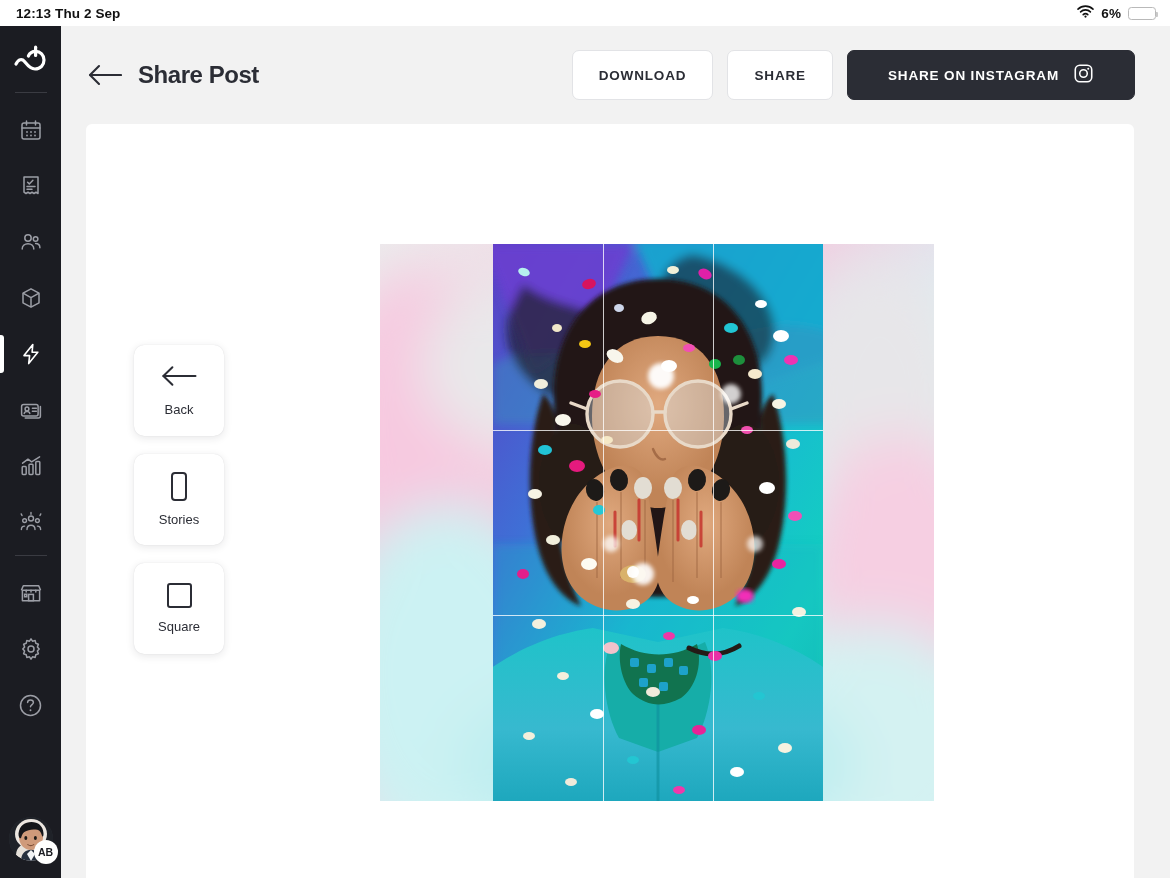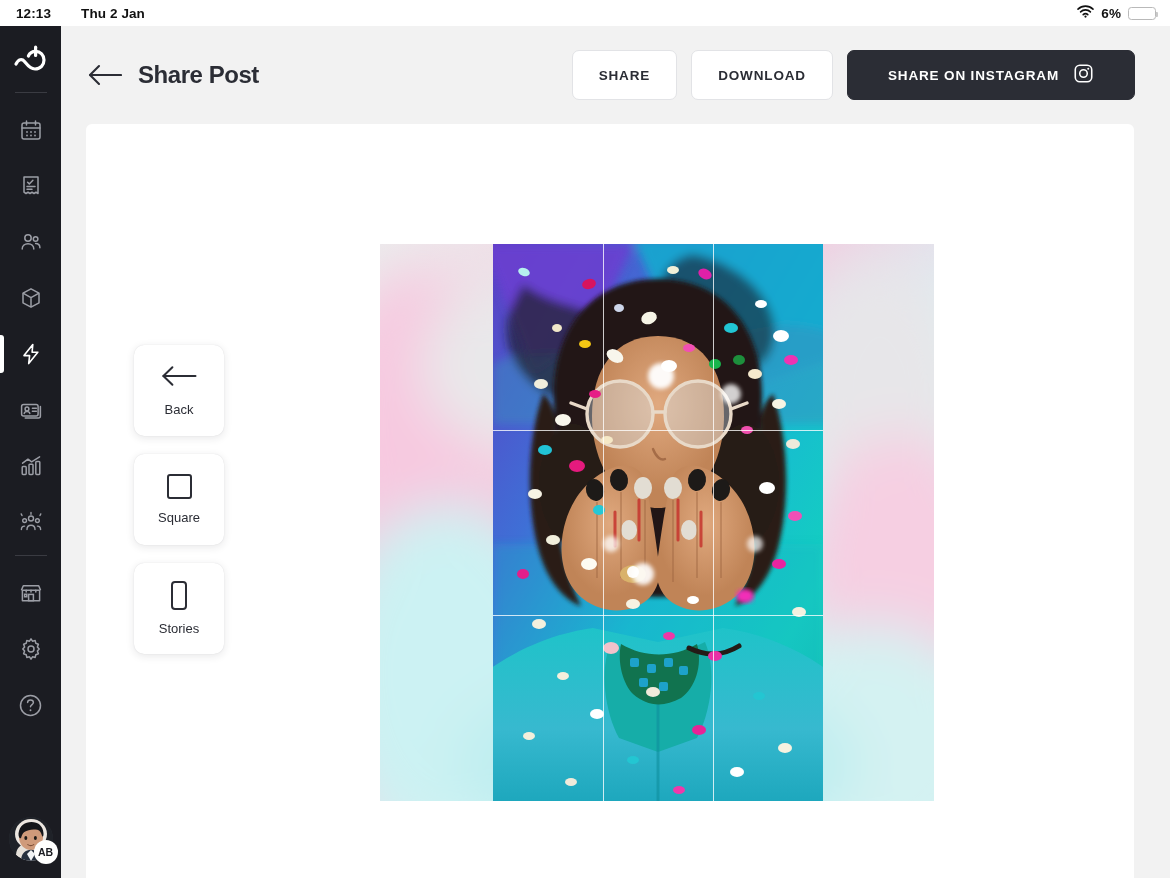--- a/index.html
+++ b/index.html
@@ -15,21 +15,21 @@
   .statusbar {
     position: absolute; top: 0; left: 0;
     width: 1170px; height: 26px;
     background: #ffffff;
     display: flex; align-items: center;
     padding: 0 14px 0 16px;
     font-size: 13.5px; font-weight: 700; color: #111;
     letter-spacing: .1px;
     z-index: 40;
   }
-  .status-left { display: flex; align-items: baseline; gap: 30px; }
+  .status-left { display: flex; align-items: baseline; gap: 4px; }
   .status-right { margin-left: auto; display: flex; align-items: center; gap: 7px; }
   .battery {
     width: 28px; height: 13px; border: 1.4px solid #b9b9b9;
     border-radius: 3.4px; position: relative; padding: 1.3px;
   }
   .battery::after {
     content:""; position:absolute; right:-3.4px; top:4px;
     width:2px; height:5px; background:#c9c9c9; border-radius:0 1px 1px 0;
   }
   .battery-fill { height:100%; background:#f8523a; border-radius:1.6px; }
@@ -140,21 +140,21 @@
   .grid-overlay .v2 { left: 220px; top: 0; width: 1px; height: 100%; }
   .grid-overlay .h1 { top: 186px; left: 0; width: 100%; height: 1px; }
   .grid-overlay .h2 { top: 371px; left: 0; width: 100%; height: 1px; }
 </style>
 </head>
 <body>
 
 <div class="statusbar">
   <div class="status-left">
     <span>12:13</span>
-    <span>Thu 2 Jan</span>
+    <span>Thu 2 Sep</span>
   </div>
   <div class="status-right">
     <span>
       <svg width="17" height="13" viewBox="0 0 17 13" fill="none">
         <path d="M1 4.1C3 2.2 5.6 1.1 8.5 1.1S14 2.2 16 4.1" stroke="#111" stroke-width="1.6" stroke-linecap="round"></path>
         <path d="M3.6 6.9c1.3-1.3 3-2 4.9-2s3.6.7 4.9 2" stroke="#111" stroke-width="1.6" stroke-linecap="round"></path>
         <path d="M6.2 9.6c.65-.62 1.45-.95 2.3-.95s1.65.33 2.3.95" stroke="#111" stroke-width="1.6" stroke-linecap="round"></path>
         <circle cx="8.5" cy="11.6" r="1.15" fill="#111"></circle>
       </svg>
     </span>
@@ -309,22 +309,22 @@
   <header class="header">
     <span class="back-arrow">
       <svg width="34" height="22" viewBox="0 0 34 22" fill="none" stroke="#2b2d35" stroke-width="2.1">
         <path d="M33 11H2.2" stroke-linecap="round"></path>
         <path d="M11 2L2 11l9 9" stroke-linecap="round" stroke-linejoin="round"></path>
       </svg>
     </span>
     <h1 class="page-title">Share Post</h1>
 
     <div class="header-actions">
+      <button class="btn btn-outline">DOWNLOAD</button>
       <button class="btn btn-outline">SHARE</button>
-      <button class="btn btn-outline">DOWNLOAD</button>
       <button class="btn btn-primary">
         <span>SHARE ON INSTAGRAM</span>
         <span>
           <svg width="21" height="21" viewBox="0 0 24 24" fill="none" stroke="#ffffff" stroke-width="1.8">
             <rect x="2.6" y="2.6" width="18.8" height="18.8" rx="5.2"></rect>
             <circle cx="12" cy="12" r="4.3"></circle>
             <circle cx="17.4" cy="6.6" r="1.15" fill="#ffffff" stroke="none"></circle>
           </svg>
         </span>
       </button>
@@ -339,27 +339,27 @@
         <span>
           <svg width="36" height="22" viewBox="0 0 36 22" fill="none" stroke="#2b2d35" stroke-width="2">
             <path d="M34.5 11H2.4" stroke-linecap="round"></path>
             <path d="M11.4 2.2L2.4 11l9 8.8" stroke-linecap="round" stroke-linejoin="round"></path>
           </svg>
         </span>
         <span class="option-label">Back</span>
       </div>
 
       <div class="option-card">
+        <span class="st-icon"></span>
+        <span class="option-label">Stories</span>
+      </div>
+
+      <div class="option-card">
         <span class="sq-icon"></span>
         <span class="option-label">Square</span>
-      </div>
-
-      <div class="option-card">
-        <span class="st-icon"></span>
-        <span class="option-label">Stories</span>
       </div>
     </div>
 
     <div class="preview">
       <svg class="bg-blur" viewBox="0 0 554 557" preserveAspectRatio="none">
         <defs>
           <linearGradient id="bgA" x1="0" y1="0" x2="1" y2="1">
             <stop offset="0%" stop-color="#eceaec"></stop>
             <stop offset="35%" stop-color="#f5c8dd"></stop>
             <stop offset="60%" stop-color="#d9f4f5"></stop>

